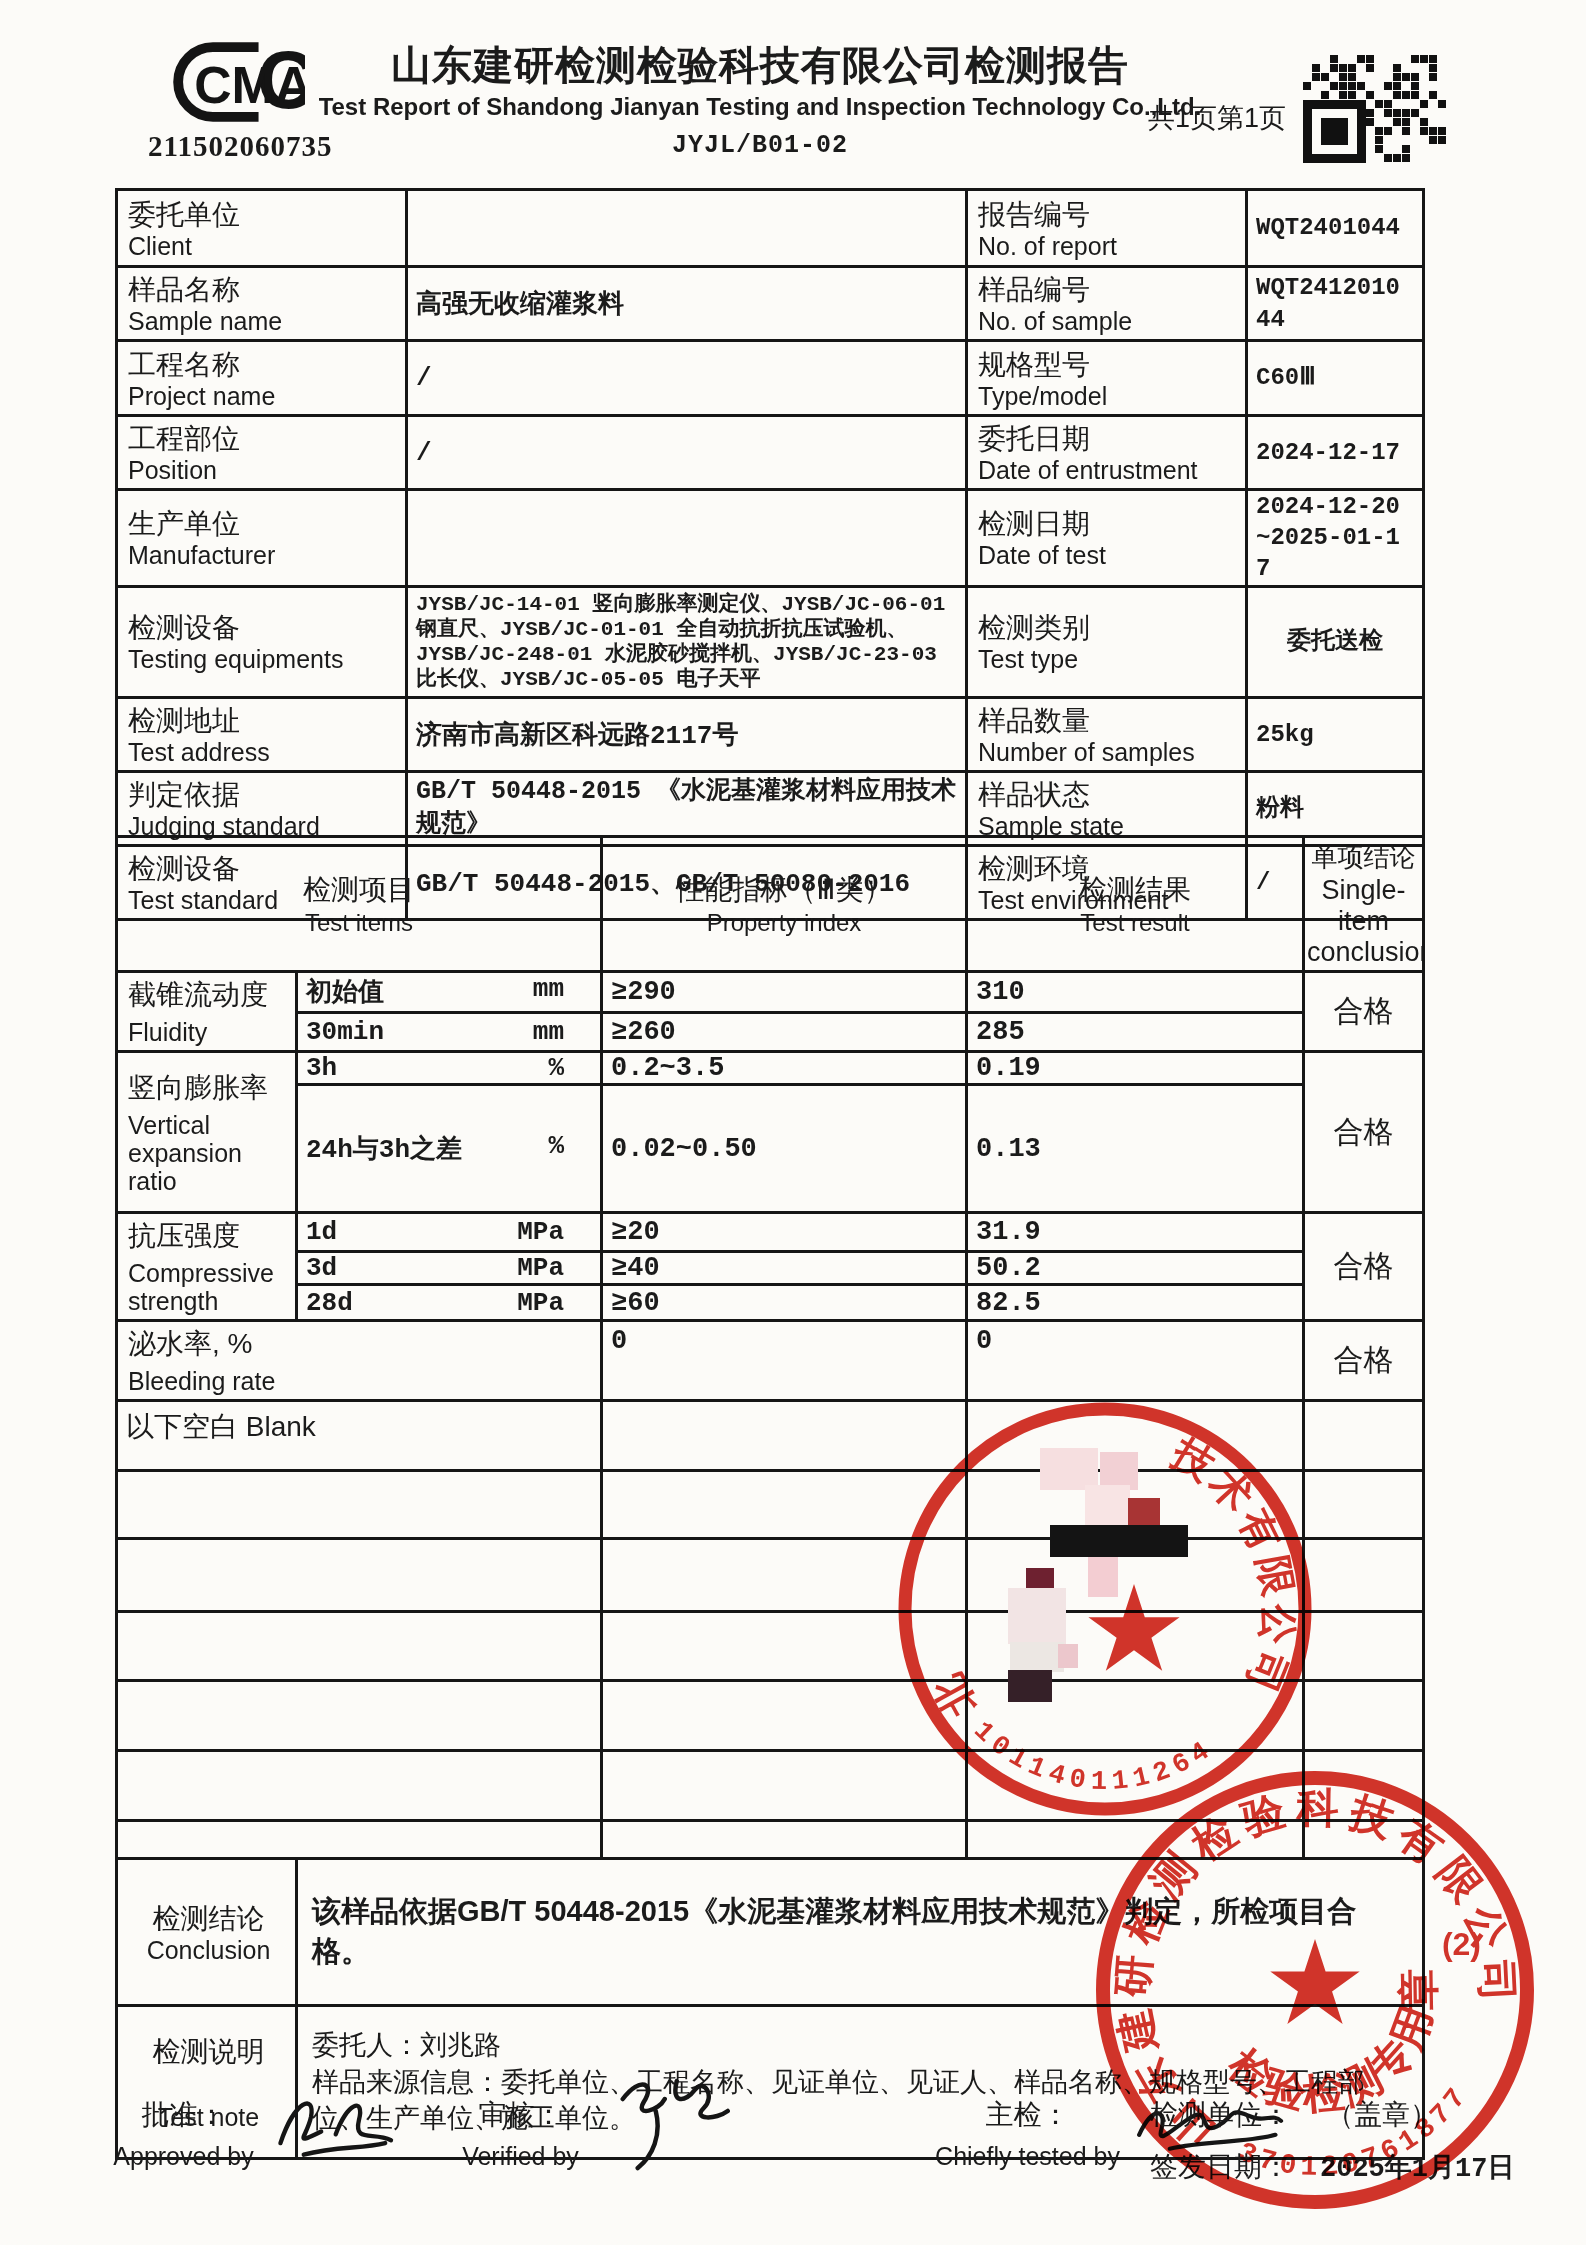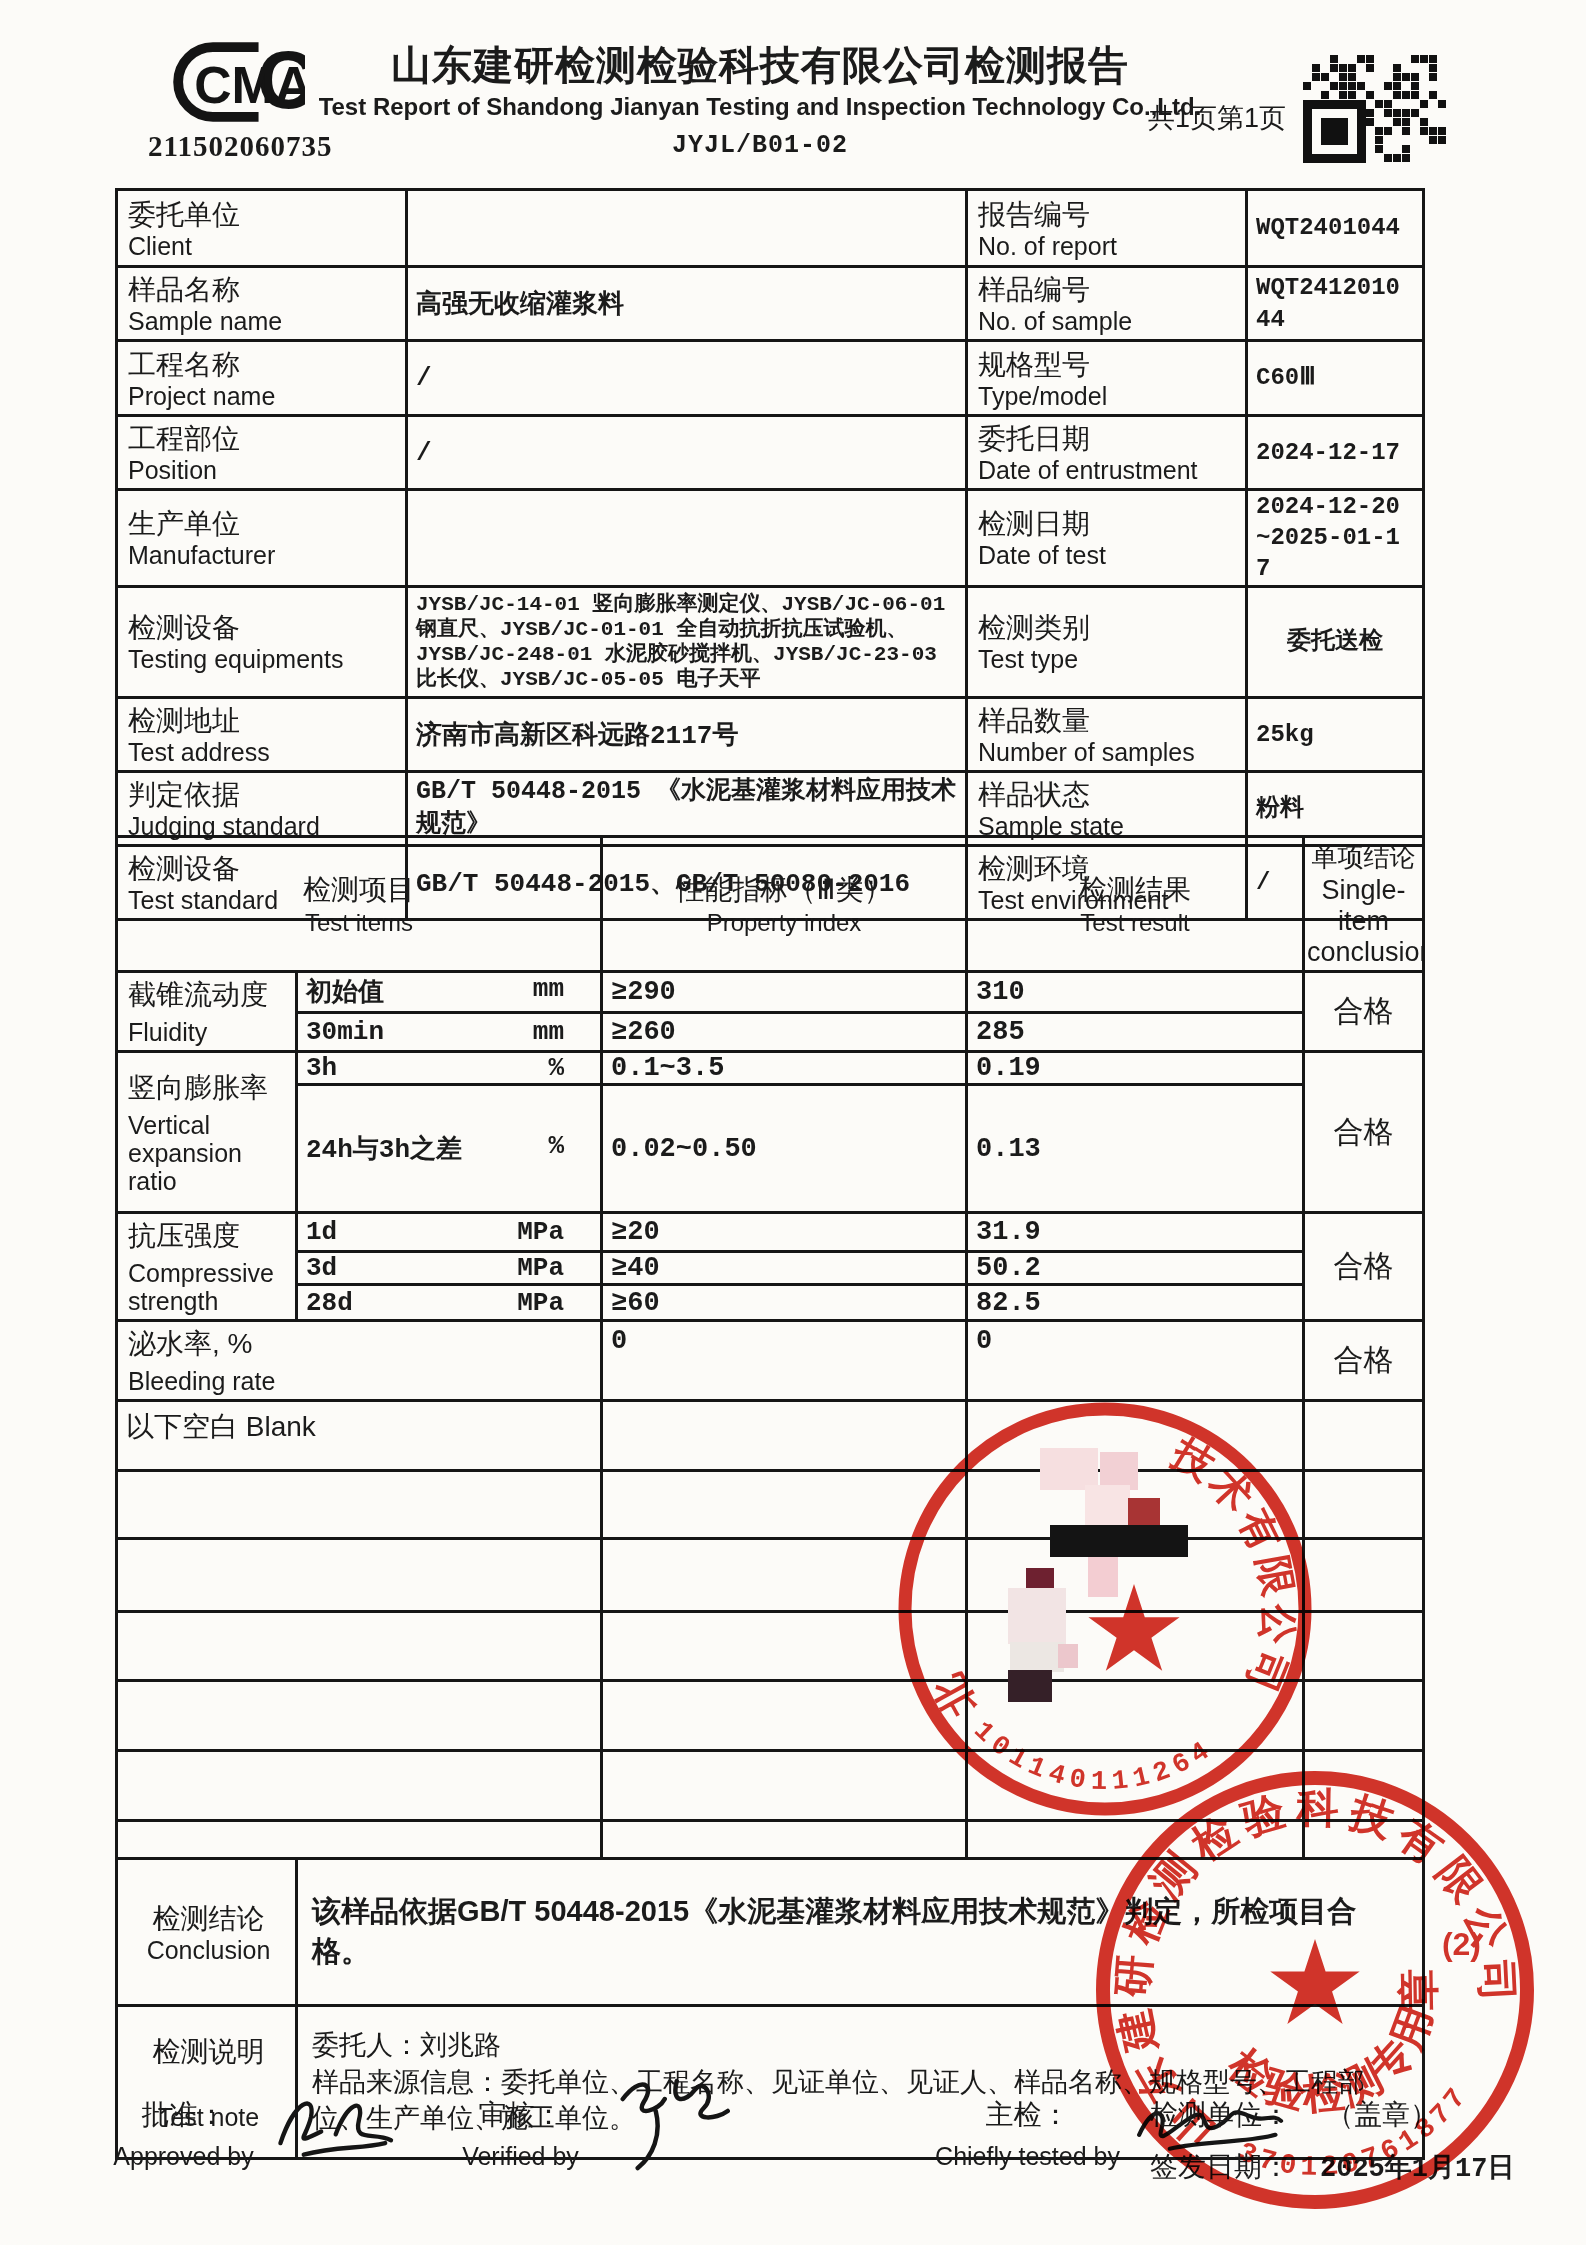--- a/index.html
+++ b/index.html
@@ -344,21 +344,21 @@
               <div class="cn">竖向膨胀率</div>
               <div class="en">Vertical expansion ratio</div>
             </div>
           </td>
       <td>
             <div class="sub">
               <span>3h</span>
               <span class="unit">%</span>
             </div>
           </td>
-      <td class="num">0.1~3.5</td>
+      <td class="num">0.2~3.5</td>
       <td class="num">0.19</td>
       <td rowspan="2" class="pass">合格</td>
     </tr>
     <tr style="height:128px">
       <td>
             <div class="sub">
               <span>24h与3h之差</span>
               <span class="unit">%</span>
             </div>
           </td>

